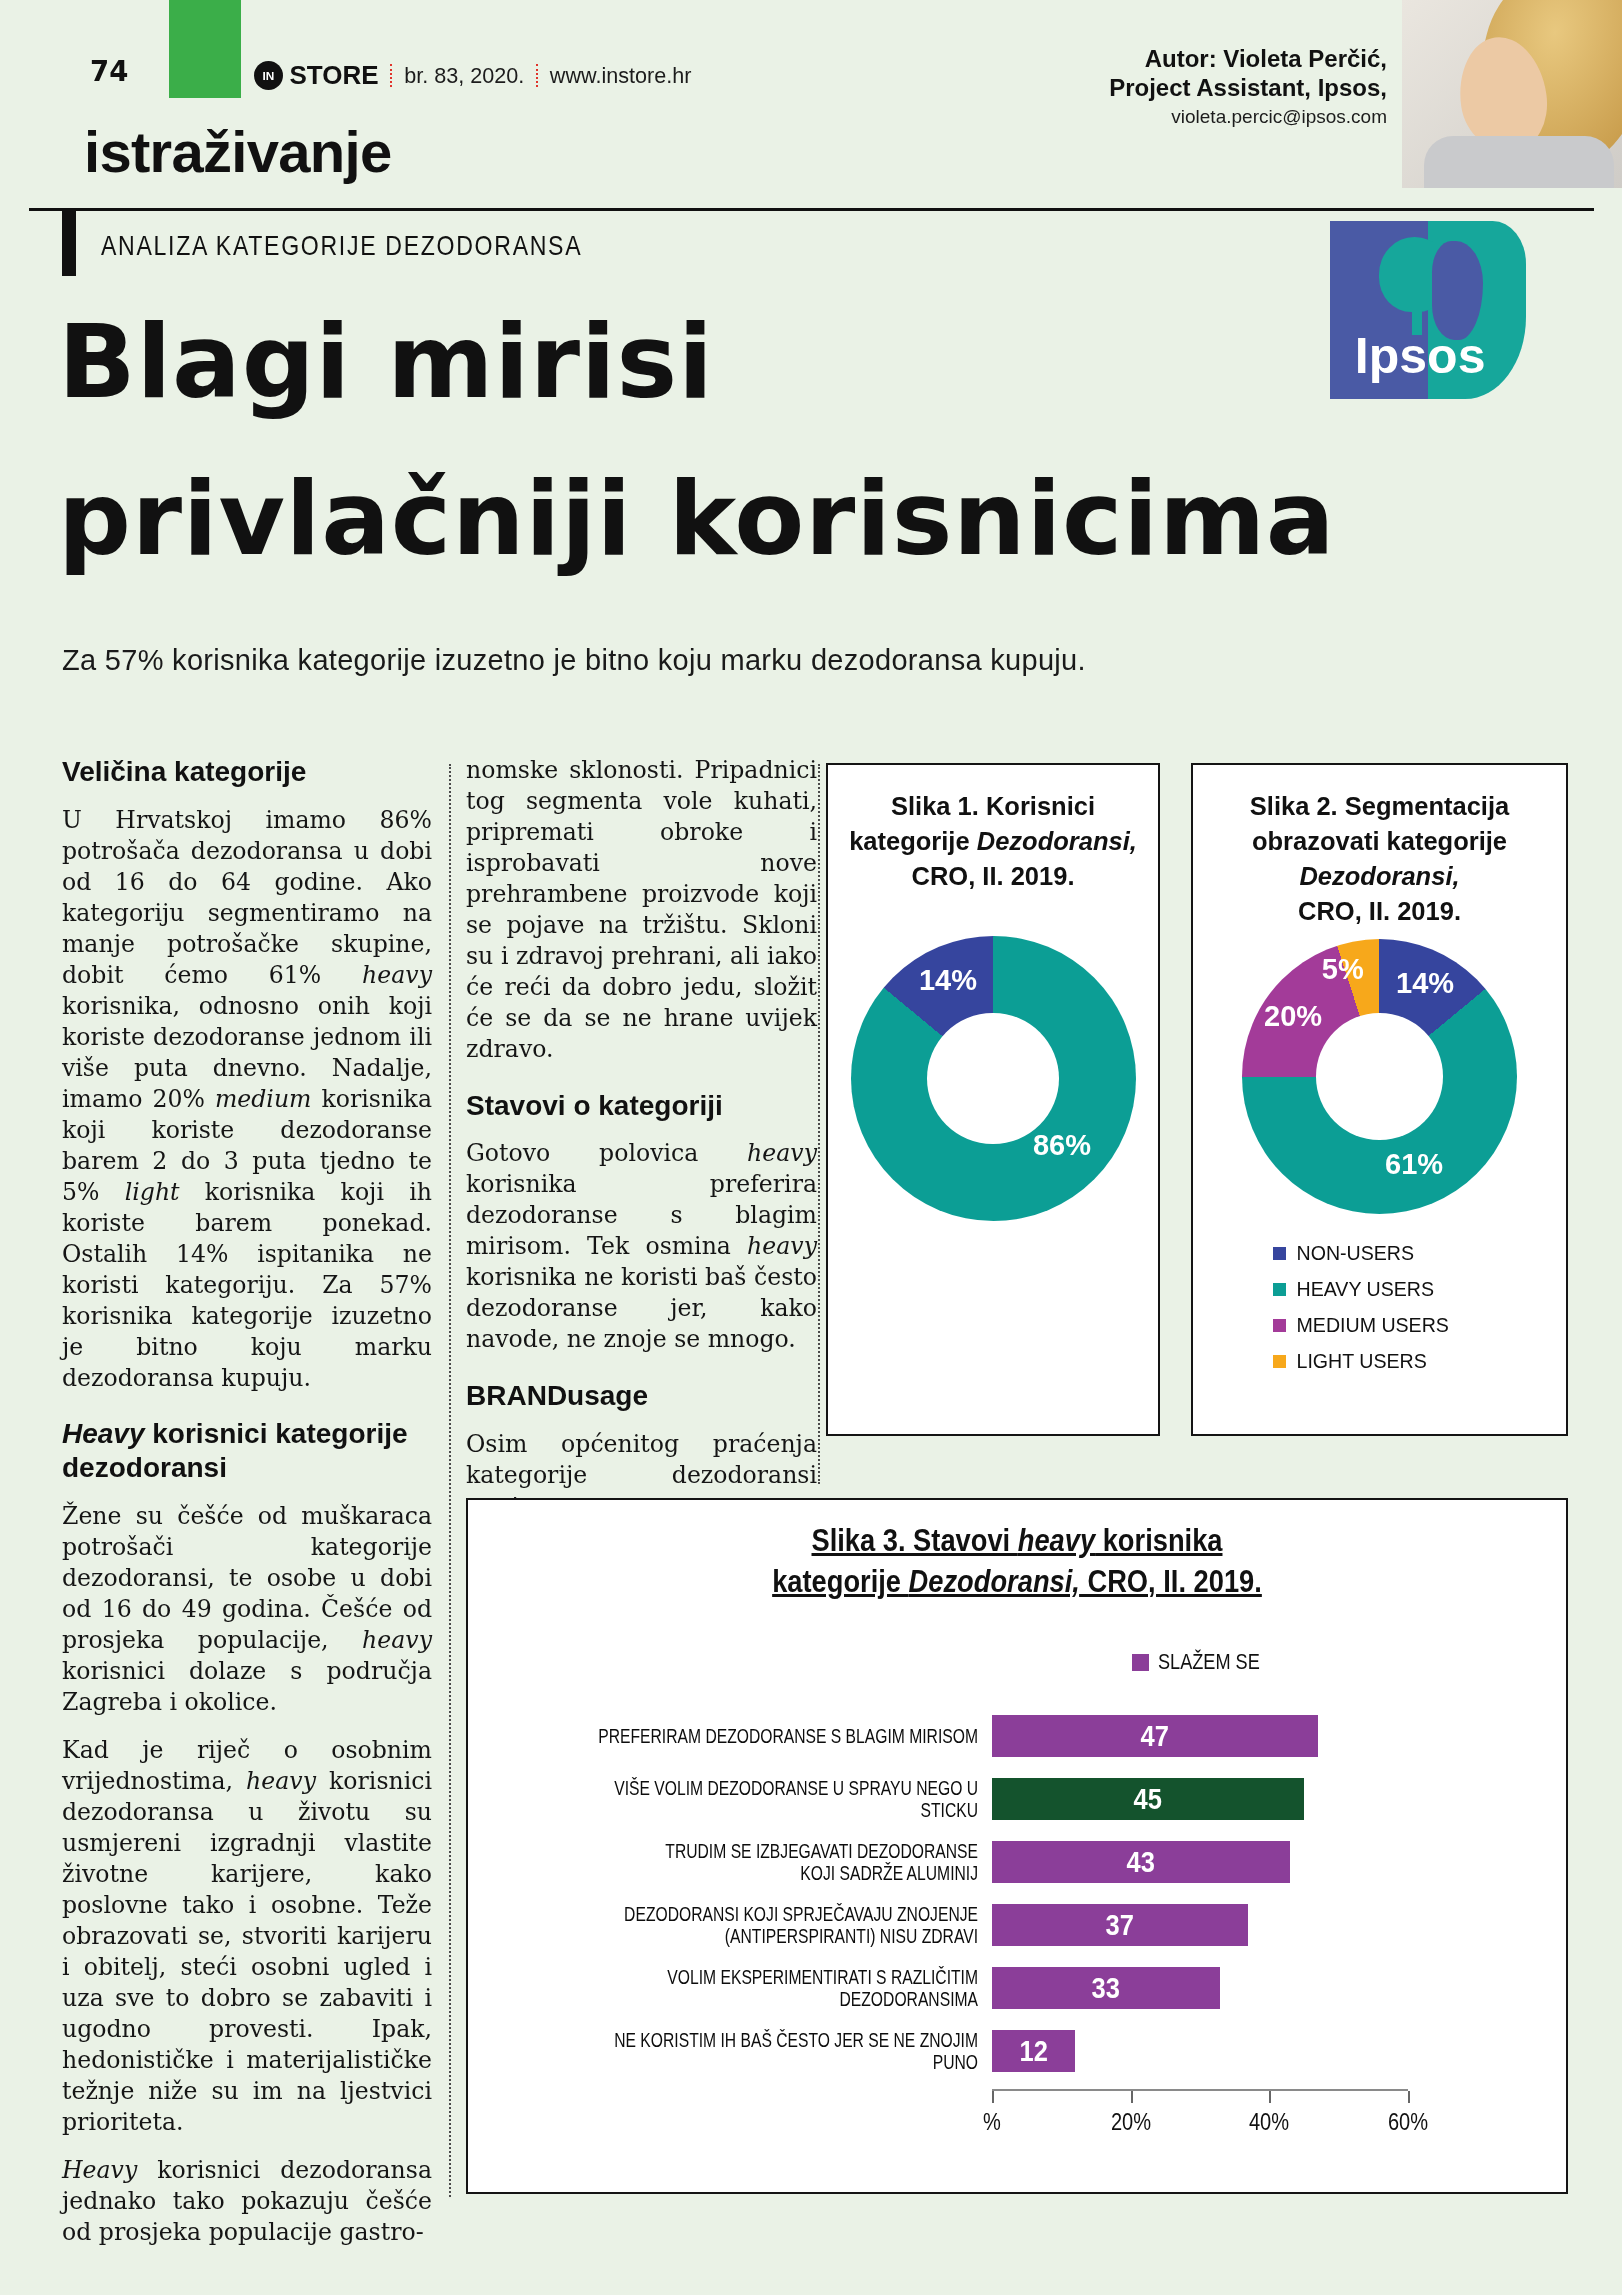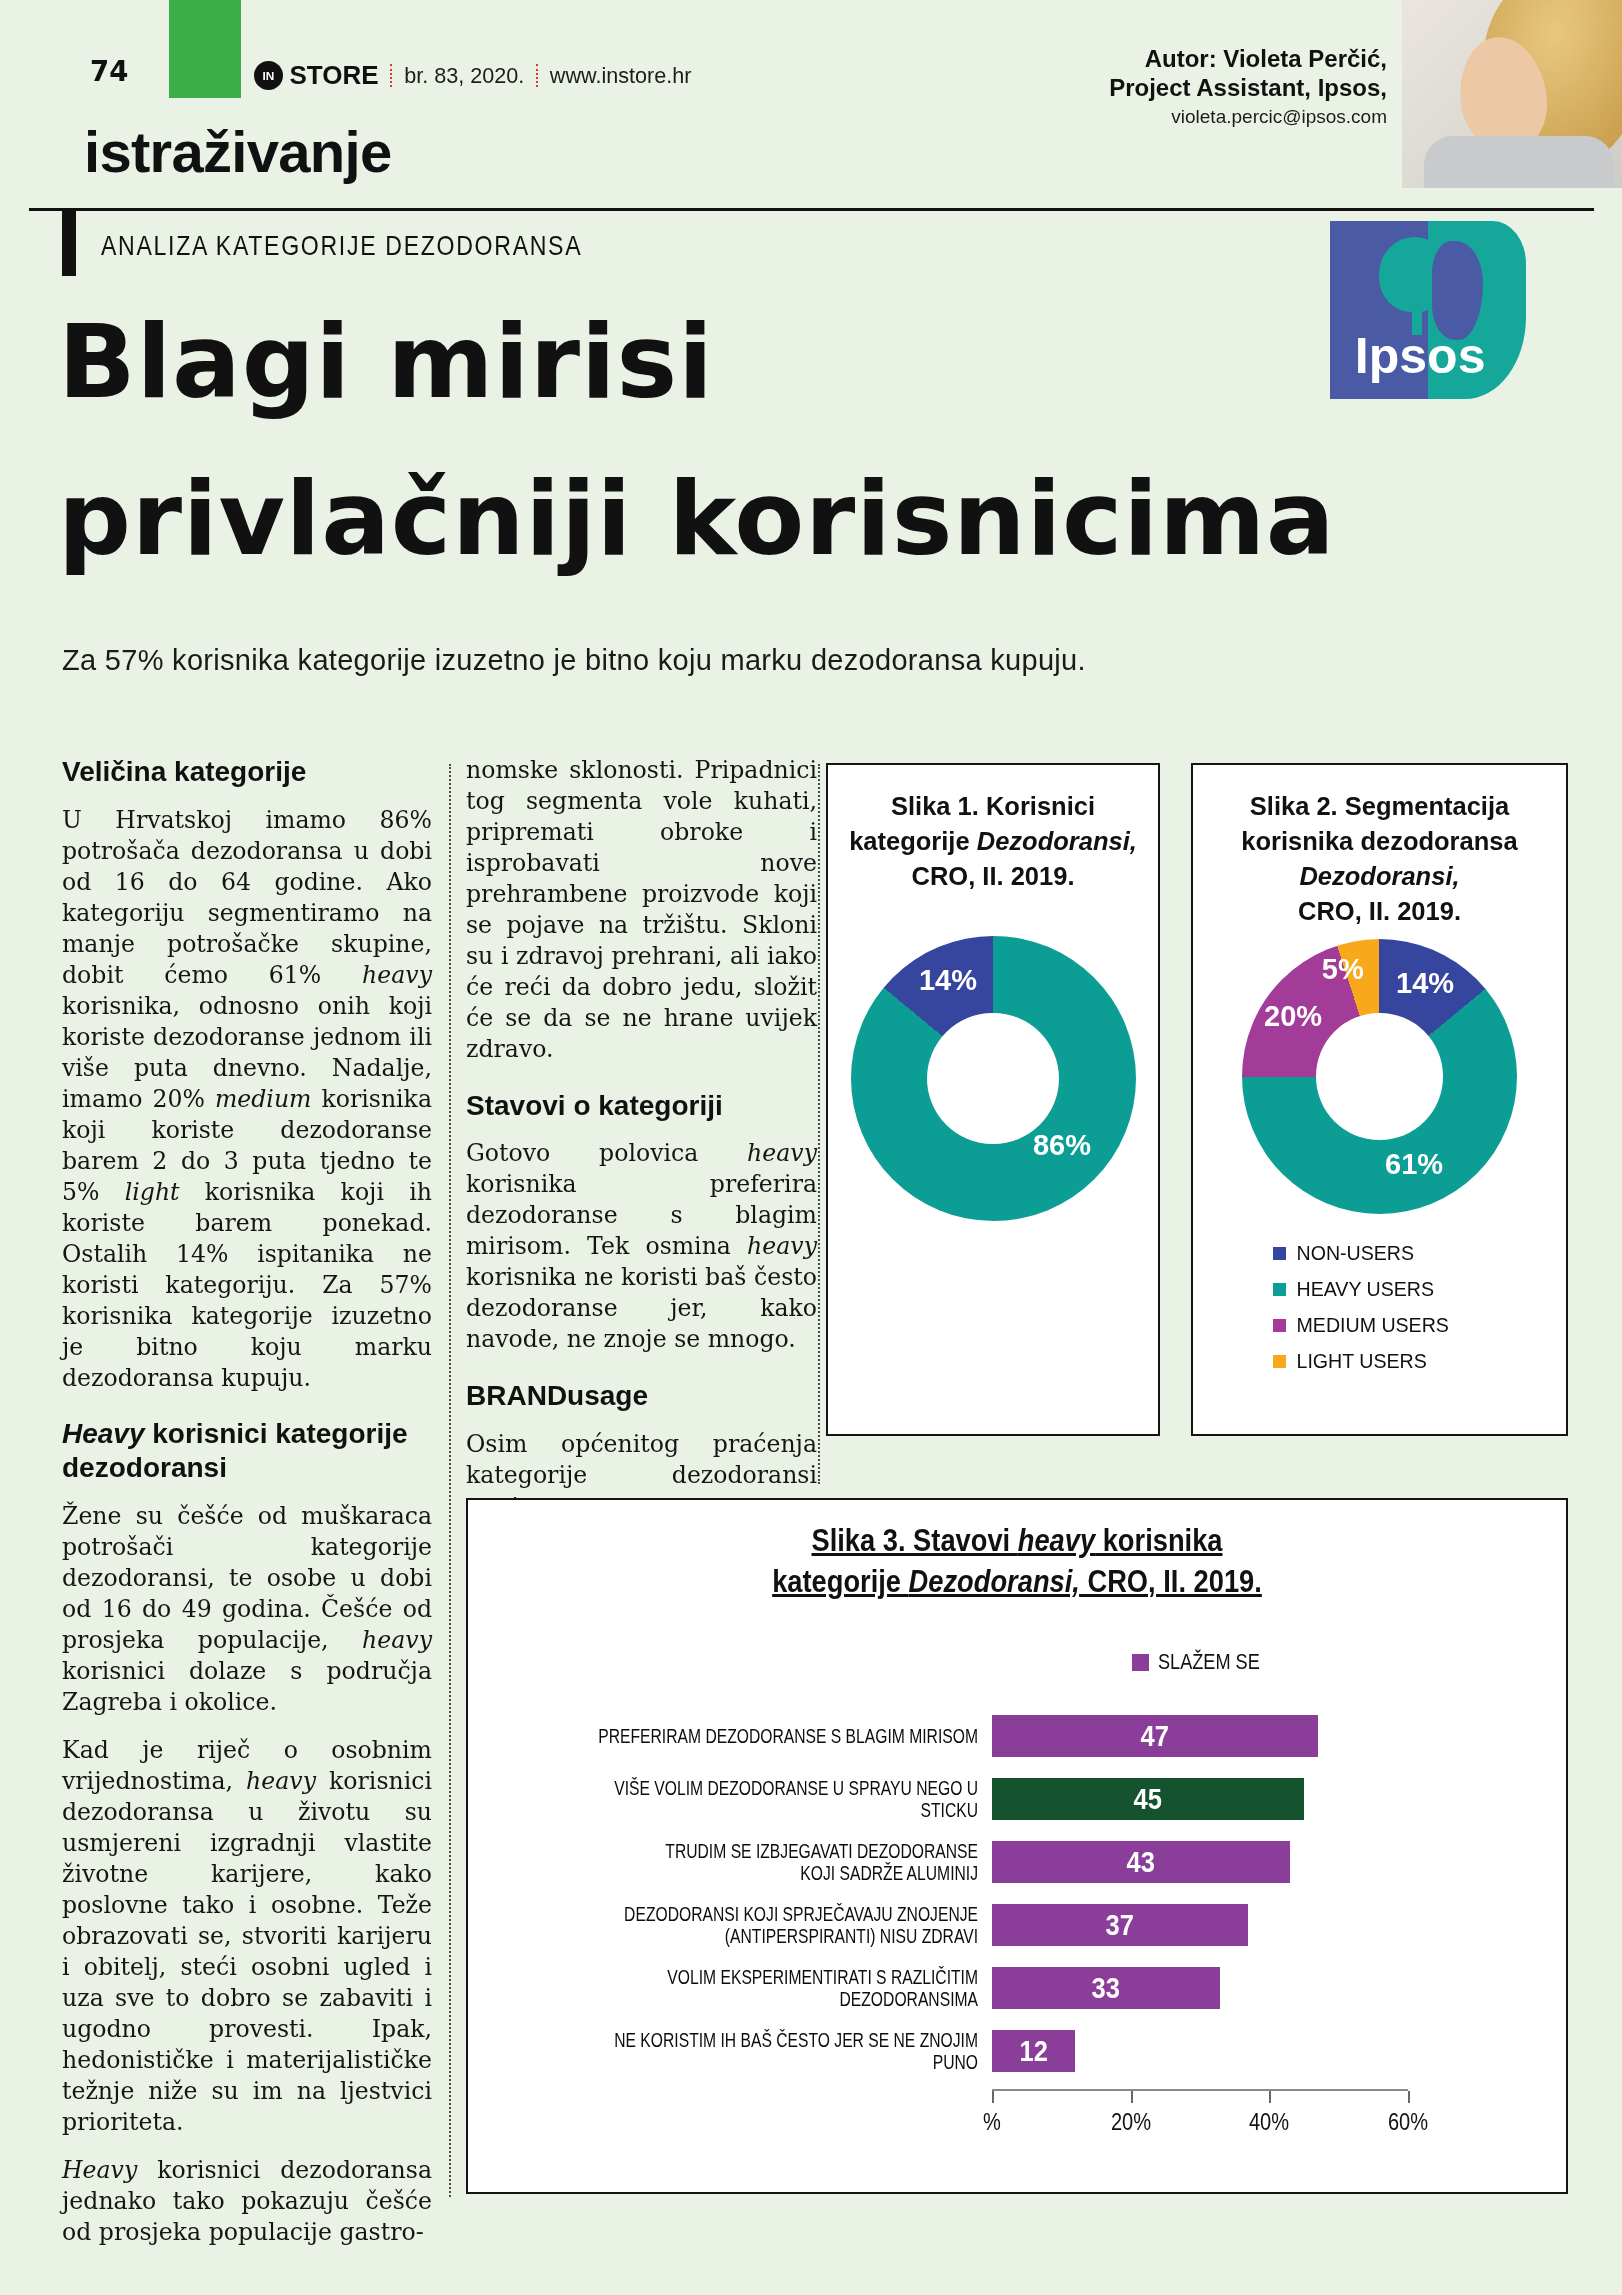--- a/index.html
+++ b/index.html
@@ -186,21 +186,21 @@
     <div class="donut donut1" id="donut-1" style="background: conic-gradient(rgb(12, 158, 149) 0%, rgb(12, 158, 149) 86%, rgb(54, 69, 158) 86%, rgb(54, 69, 158) 100%);">
         <span class="dlabel dlabel-0">86%</span>
         <span class="dlabel dlabel-1">14%</span>
         <i class="hole"></i>
       </div>
   </section>
 
   <section class="card card2">
     <div class="card-title">
         <div class="line"><span>Slika 2. Segmentacija</span></div>
-        <div class="line"><span>korisnika dezodoransa</span></div>
+        <div class="line"><span>obrazovati kategorije</span></div>
         <div class="line"><span class="it">Dezodoransi,</span></div>
         <div class="line"><span>CRO, II. 2019.</span></div>
       </div>
     <div class="donut donut2" id="donut-2" style="background: conic-gradient(rgb(54, 69, 158) 0%, rgb(54, 69, 158) 14%, rgb(12, 158, 149) 14%, rgb(12, 158, 149) 75%, rgb(163, 59, 153) 75%, rgb(163, 59, 153) 95%, rgb(247, 168, 27) 95%, rgb(247, 168, 27) 100%);">
         <span class="dlabel dlabel-0">14%</span>
         <span class="dlabel dlabel-1">61%</span>
         <span class="dlabel dlabel-2">20%</span>
         <span class="dlabel dlabel-3">5%</span>
         <i class="hole"></i>
       </div>

